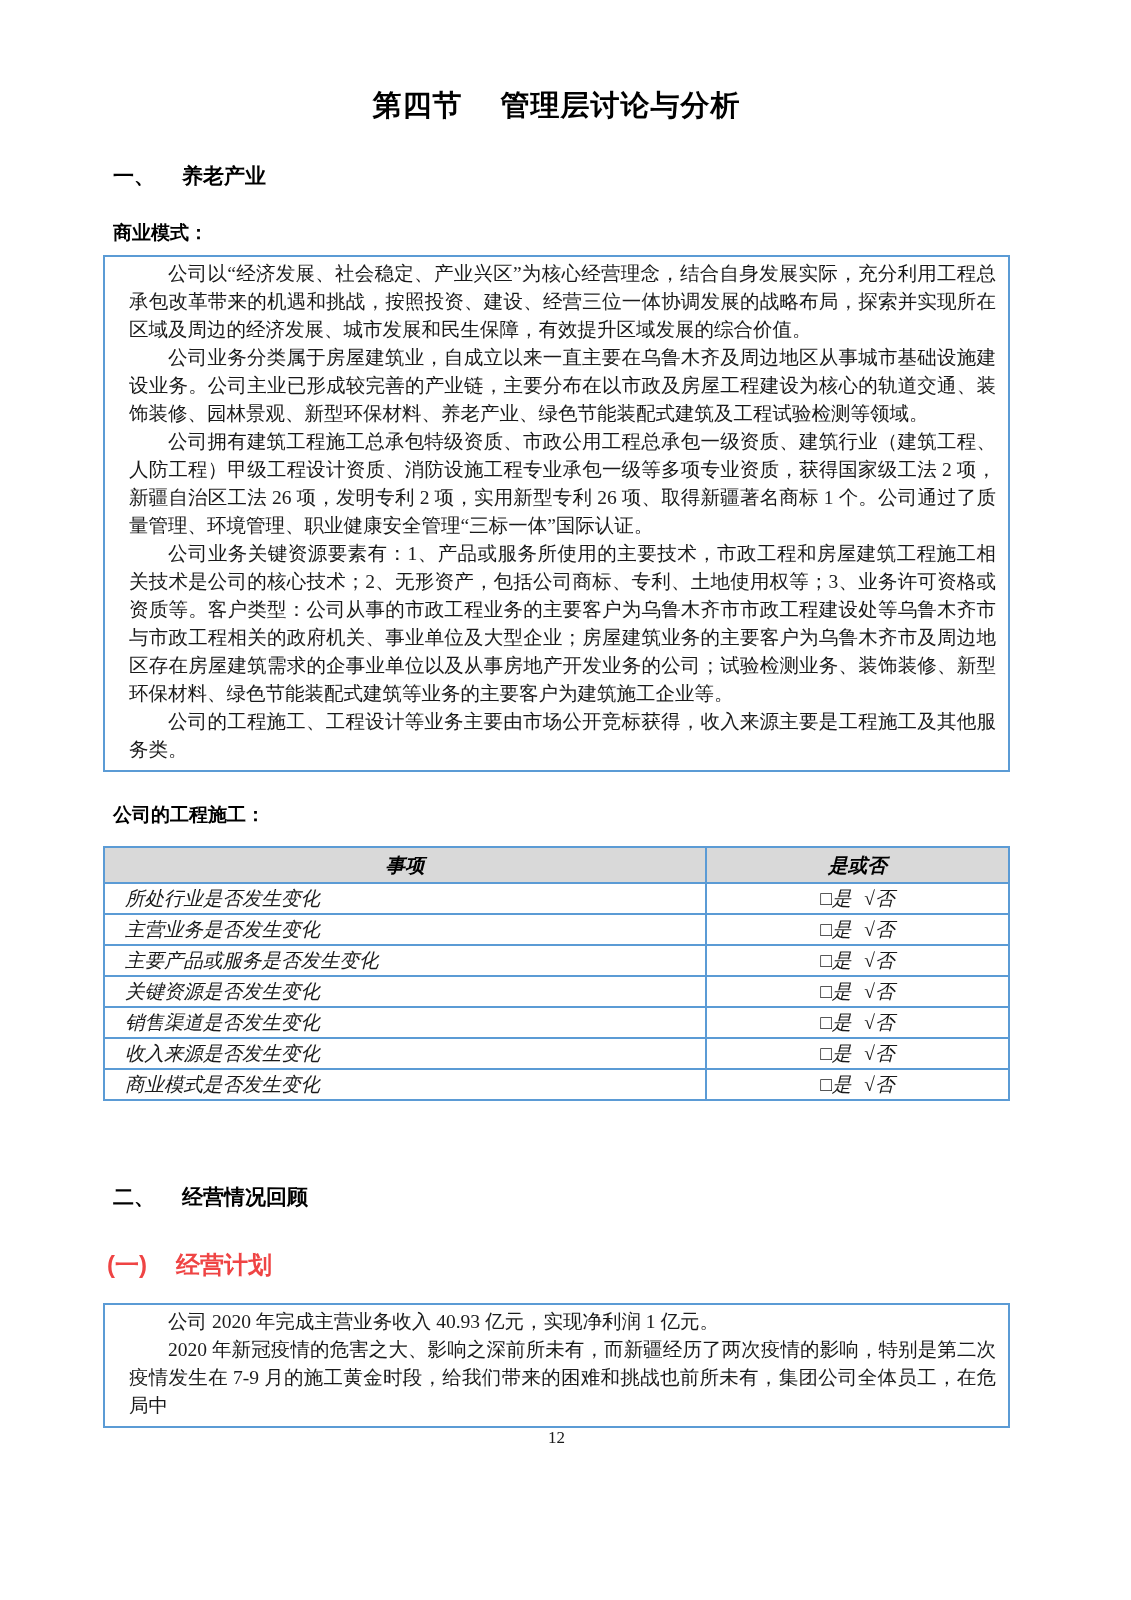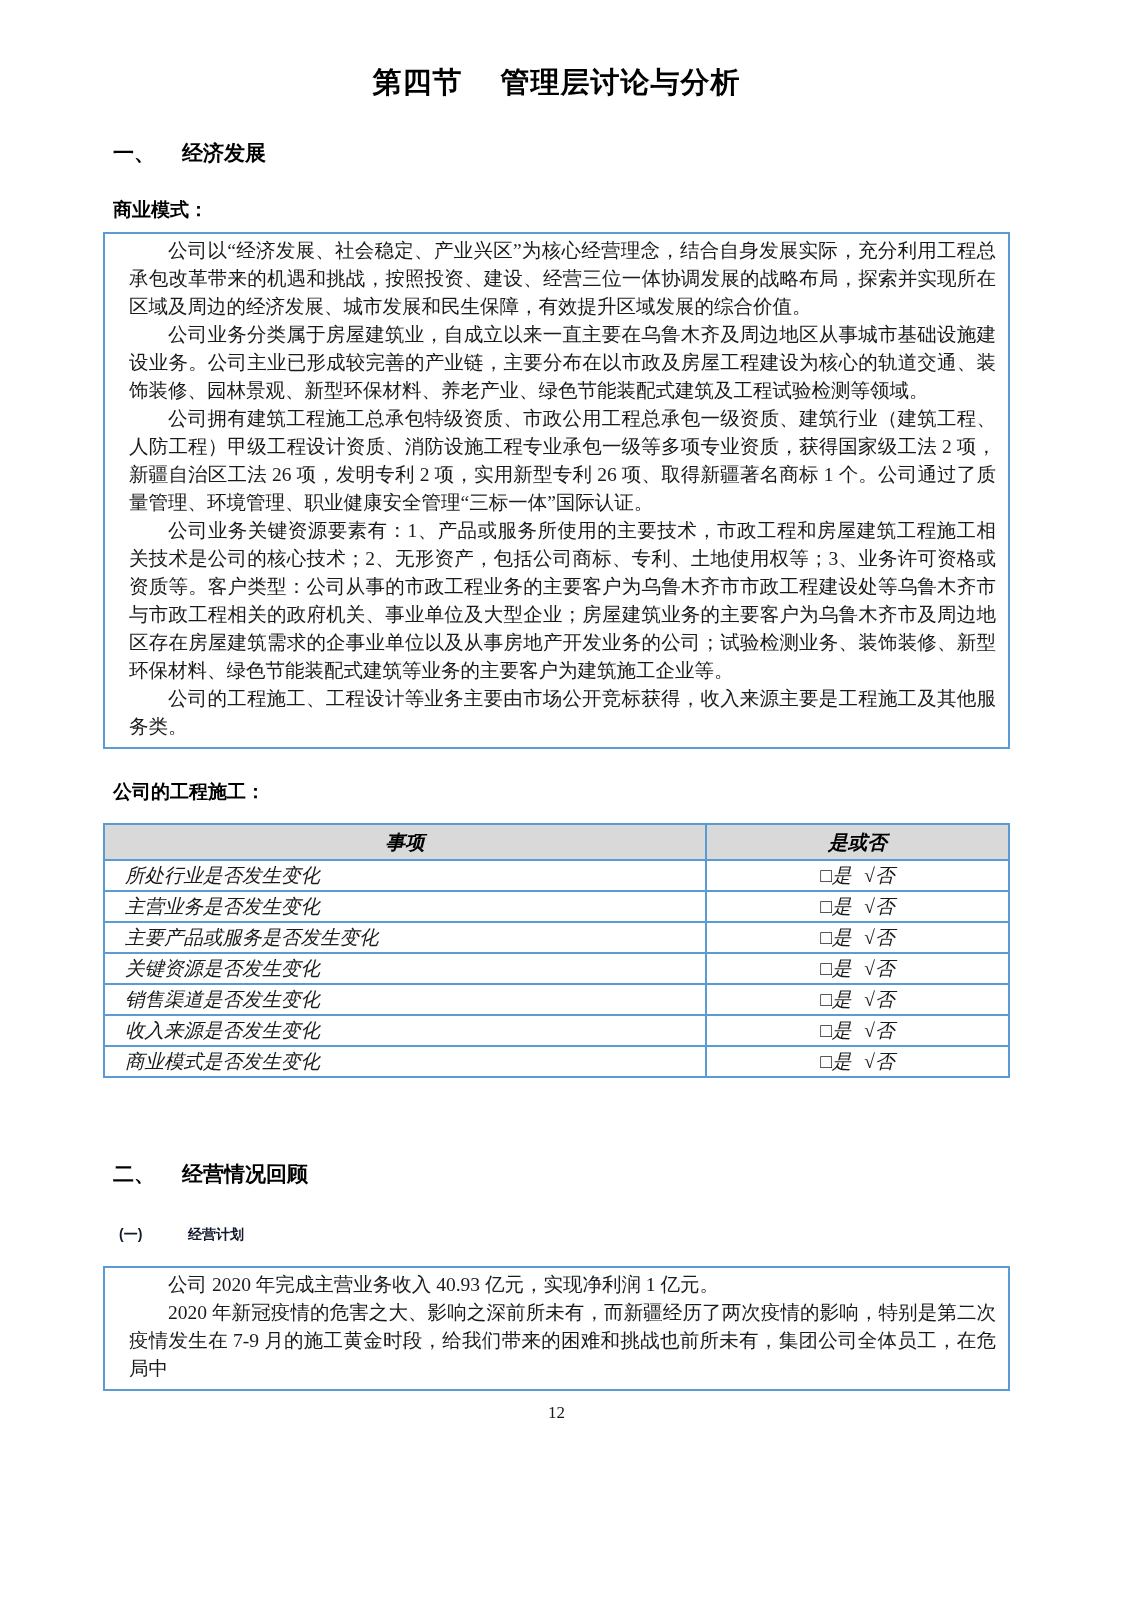--- a/index.html
+++ b/index.html
@@ -13,21 +13,21 @@
   .page {
     box-sizing: border-box;
     width: 1131px;
     height: 1600px;
     padding: 0 121px 0 103px;
     overflow: hidden;
     background: #ffffff;
   }
   .doc-title {
     margin: 0;
-    padding-top: 63px;
+    padding-top: 86px;
     text-align: center;
     font-family: "Liberation Sans", "DejaVu Sans", sans-serif;
     font-size: 29px;
     font-weight: bold;
     color: #000000;
     letter-spacing: 1px;
   }
   .title-gap { display: inline-block; width: 38px; }
   .sec-heading {
     margin: 36px 0 0 10px;
@@ -38,25 +38,25 @@
   }
   .sec-num { display: inline-block; min-width: 69px; }
   .sub-label {
     margin: 30px 0 0 10px;
     font-family: "Liberation Sans", "DejaVu Sans", sans-serif;
     font-size: 19px;
     font-weight: bold;
     color: #000000;
   }
   .sub-heading {
-    margin: 38px 0 0 16px;
+    margin: 38px 0 0 4px;
     font-family: "Liberation Sans", "DejaVu Sans", sans-serif;
-    font-size: 14px;
+    font-size: 24px;
     font-weight: bold;
-    color: #0f172a;
+    color: #ef4444;
   }
   .sub-num { display: inline-block; min-width: 69px; }
   .text-box {
     margin-top: 9px;
     border: 2px solid #5b9bd5;
     padding: 3px 12px 6px 24px;
     font-size: 19.5px;
     line-height: 28px;
     background: #ffffff;
   }
@@ -91,34 +91,33 @@
     font-size: 19.5px;
     height: 29px;
     padding: 1px 20px;
     vertical-align: middle;
   }
   .col-item { width: 66.5%; }
   .col-answer { width: 33.5%; }
   .cell-answer { text-align: center; word-spacing: 8px; }
   .after-table { margin-top: 82px; }
   .page-number {
-    margin-top: 12px;
     text-align: center;
     font-size: 17px;
     color: #1a1a1a;
   }
 </style>
 </head>
 <body>
 
 <div class="page">
 
   <h1 class="doc-title"><span>第四节</span><span class="title-gap"></span><span>管理层讨论与分析</span></h1>
 
-  <h2 class="sec-heading"><span class="sec-num">一、</span><span>经济发展</span></h2>
+  <h2 class="sec-heading"><span class="sec-num">一、</span><span>养老产业</span></h2>
 
   <div class="sub-label">商业模式：</div>
 
   <div class="text-box">
     <p>公司以“经济发展、社会稳定、产业兴区”为核心经营理念，结合自身发展实际，充分利用工程总承包改革带来的机遇和挑战，按照投资、建设、经营三位一体协调发展的战略布局，探索并实现所在区域及周边的经济发展、城市发展和民生保障，有效提升区域发展的综合价值。</p>
     <p>公司业务分类属于房屋建筑业，自成立以来一直主要在乌鲁木齐及周边地区从事城市基础设施建设业务。公司主业已形成较完善的产业链，主要分布在以市政及房屋工程建设为核心的轨道交通、装饰装修、园林景观、新型环保材料、养老产业、绿色节能装配式建筑及工程试验检测等领域。</p>
     <p>公司拥有建筑工程施工总承包特级资质、市政公用工程总承包一级资质、建筑行业（建筑工程、人防工程）甲级工程设计资质、消防设施工程专业承包一级等多项专业资质，获得国家级工法 2 项，新疆自治区工法 26 项，发明专利 2 项，实用新型专利 26 项、取得新疆著名商标 1 个。公司通过了质量管理、环境管理、职业健康安全管理“三标一体”国际认证。</p>
     <p>公司业务关键资源要素有：1、产品或服务所使用的主要技术，市政工程和房屋建筑工程施工相关技术是公司的核心技术；2、无形资产，包括公司商标、专利、土地使用权等；3、业务许可资格或资质等。客户类型：公司从事的市政工程业务的主要客户为乌鲁木齐市市政工程建设处等乌鲁木齐市与市政工程相关的政府机关、事业单位及大型企业；房屋建筑业务的主要客户为乌鲁木齐市及周边地区存在房屋建筑需求的企事业单位以及从事房地产开发业务的公司；试验检测业务、装饰装修、新型环保材料、绿色节能装配式建筑等业务的主要客户为建筑施工企业等。</p>
     <p>公司的工程施工、工程设计等业务主要由市场公开竞标获得，收入来源主要是工程施工及其他服务类。</p>
   </div>

